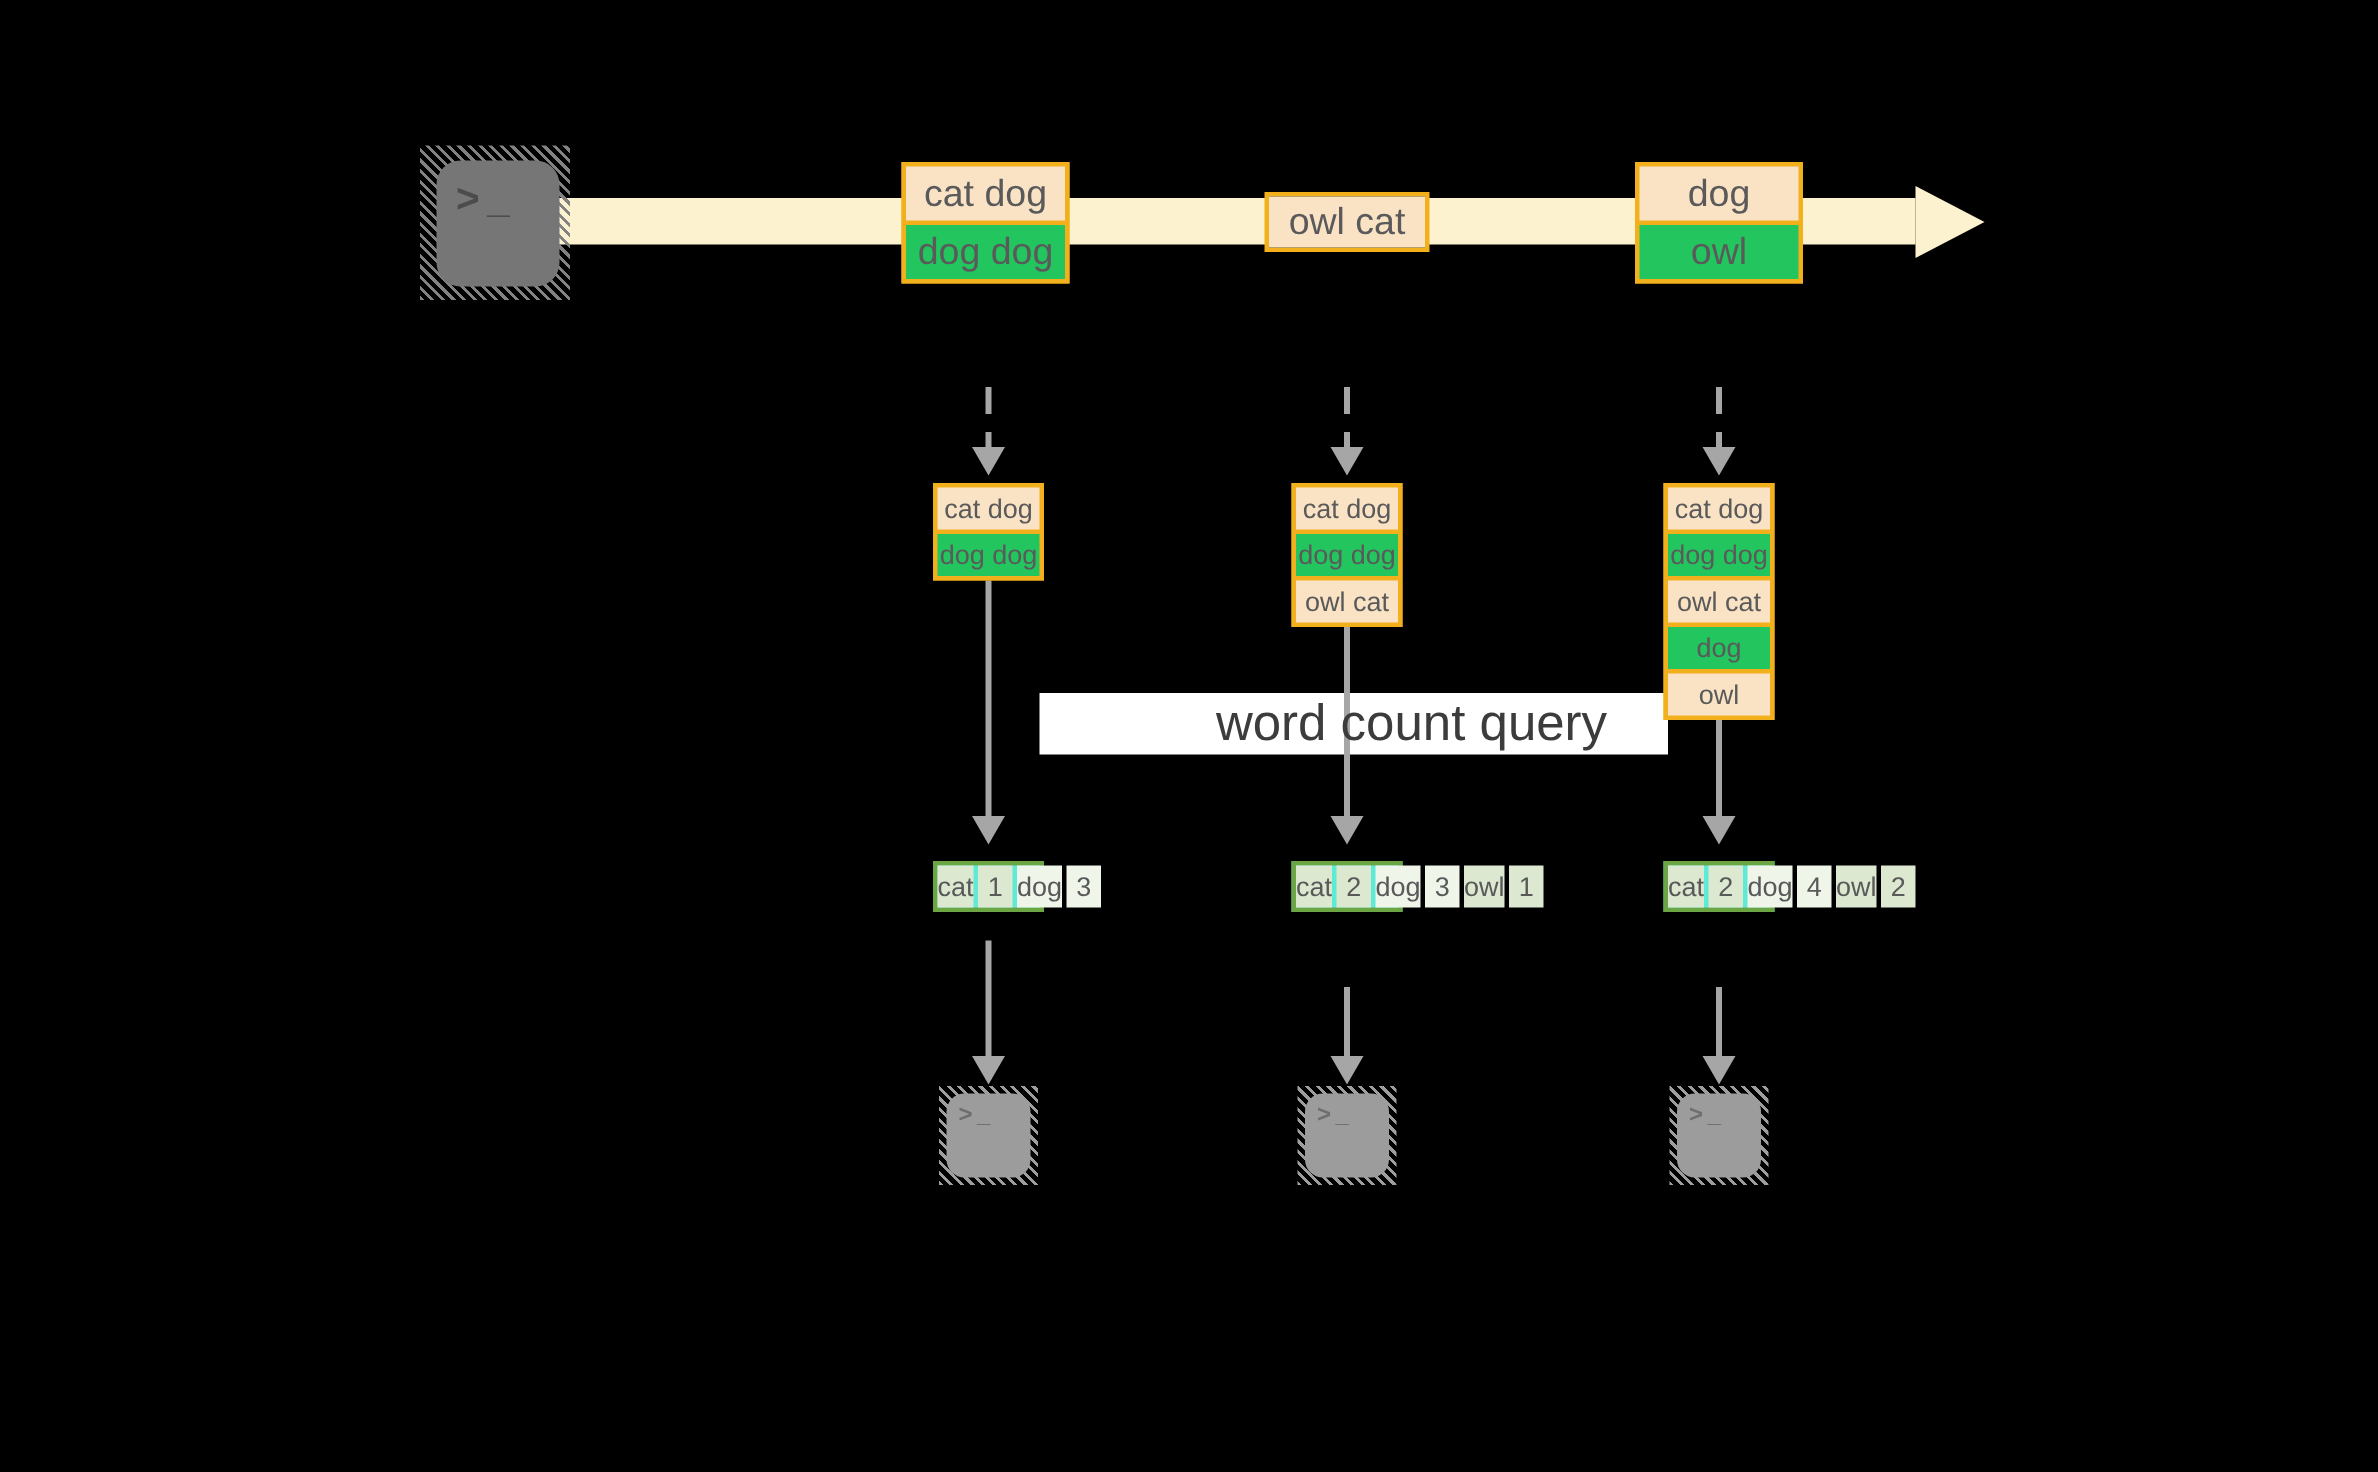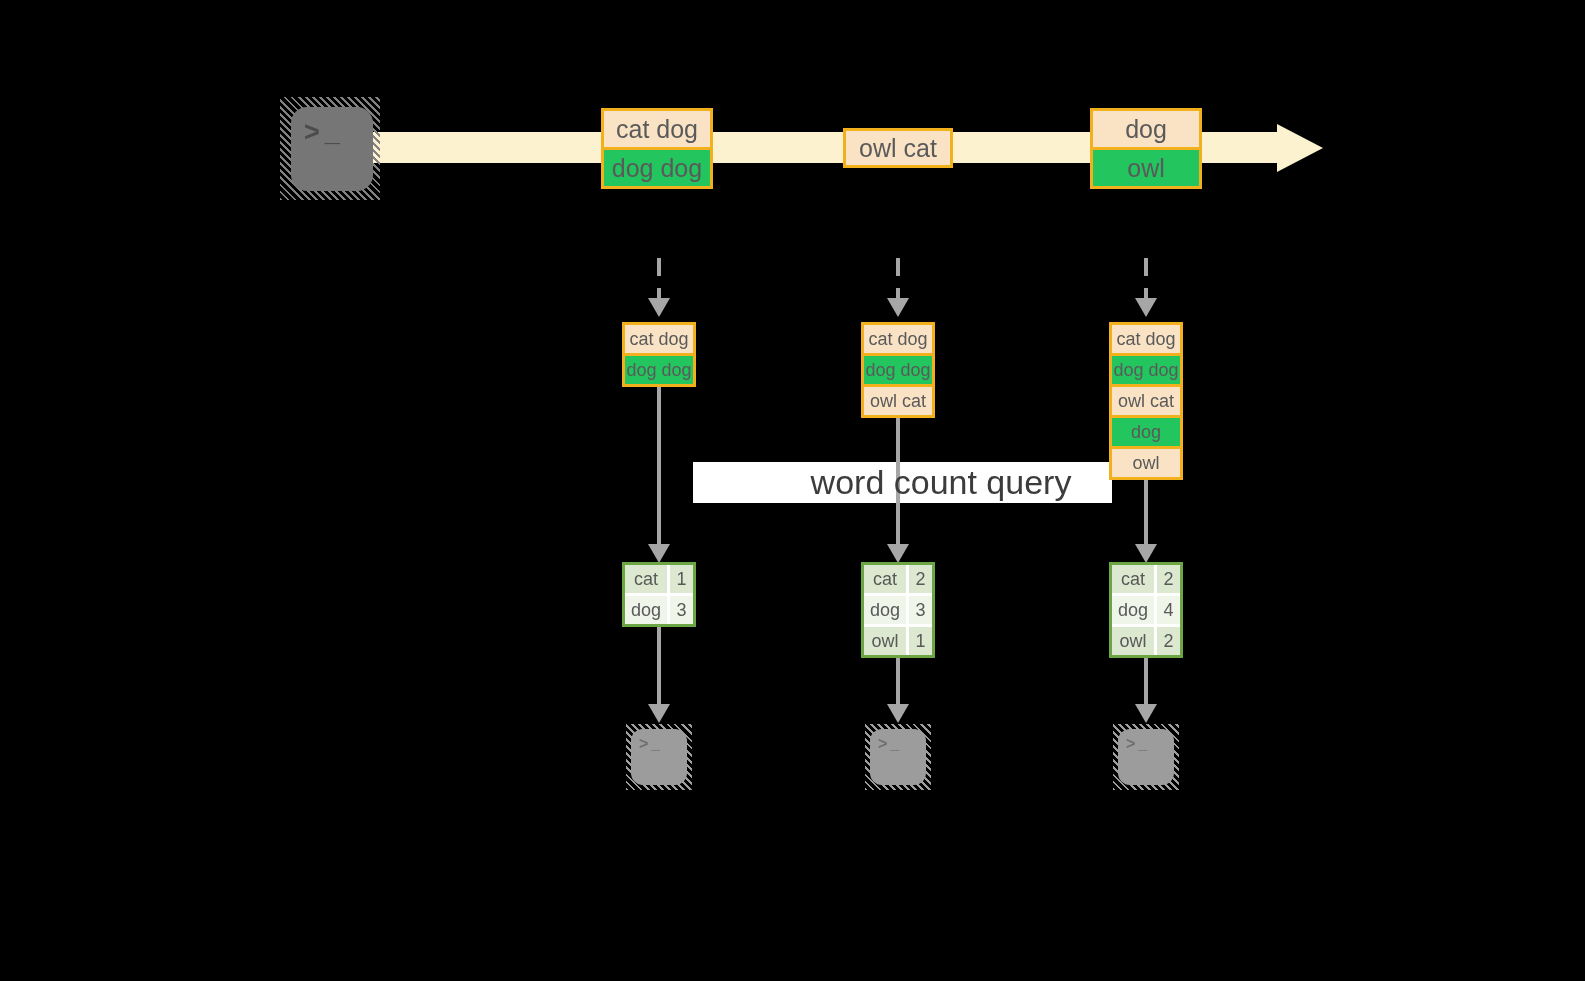--- a/index.html
+++ b/index.html
@@ -30,21 +30,21 @@
   .obox .cell{
     display:flex;align-items:center;justify-content:center;
     color:#5A5A5A;white-space:nowrap;
   }
   .obox .d{background:#FAE3C5;}
   .obox .l{background:#22c55e;}
   .topbox .cell{height:36px;font-size:25px;}
   .stackbox .cell{height:28px;font-size:18px;}
 
   
-  .gtable{border:3px solid #6CA644;z-index:3;background:#ffffff;display:flex;flex-direction:column;gap:3px;}
+  .gtable{border:3px solid #6CA644;z-index:3;background:#5eead4;display:flex;flex-direction:row;gap:3px;margin-top:12px;}
   .gtable .trow{display:flex;gap:3px;height:28px;}
   .gtable .w{flex:1;display:flex;align-items:center;justify-content:center;font-size:18px;color:#595959;}
   .gtable .n{width:23px;display:flex;align-items:center;justify-content:center;font-size:18px;color:#595959;}
   .gtable .d{background:#DCE8D0;}
   .gtable .l{background:#F0F5EA;}
 
   
   .vline{width:4px;background:#A6A6A6;z-index:2;}
   .vdash{width:4px;z-index:2;background:repeating-linear-gradient(to bottom,#A6A6A6 0 18px,transparent 18px 30px);}
   .ahead{

